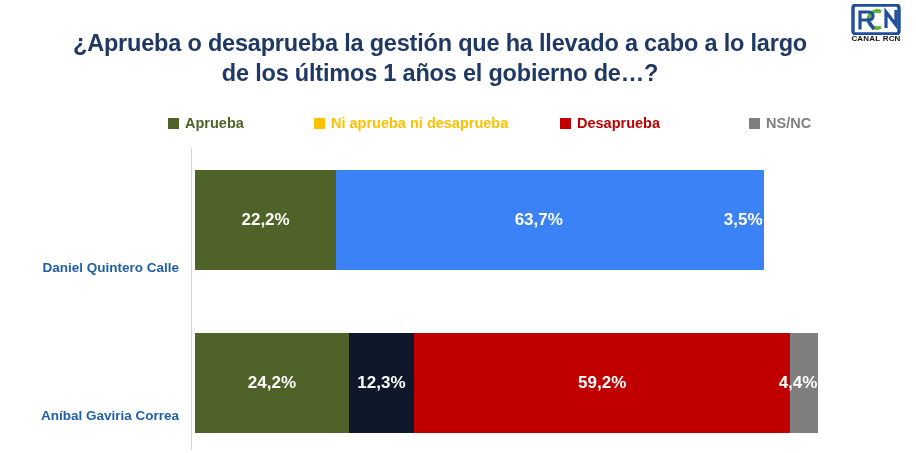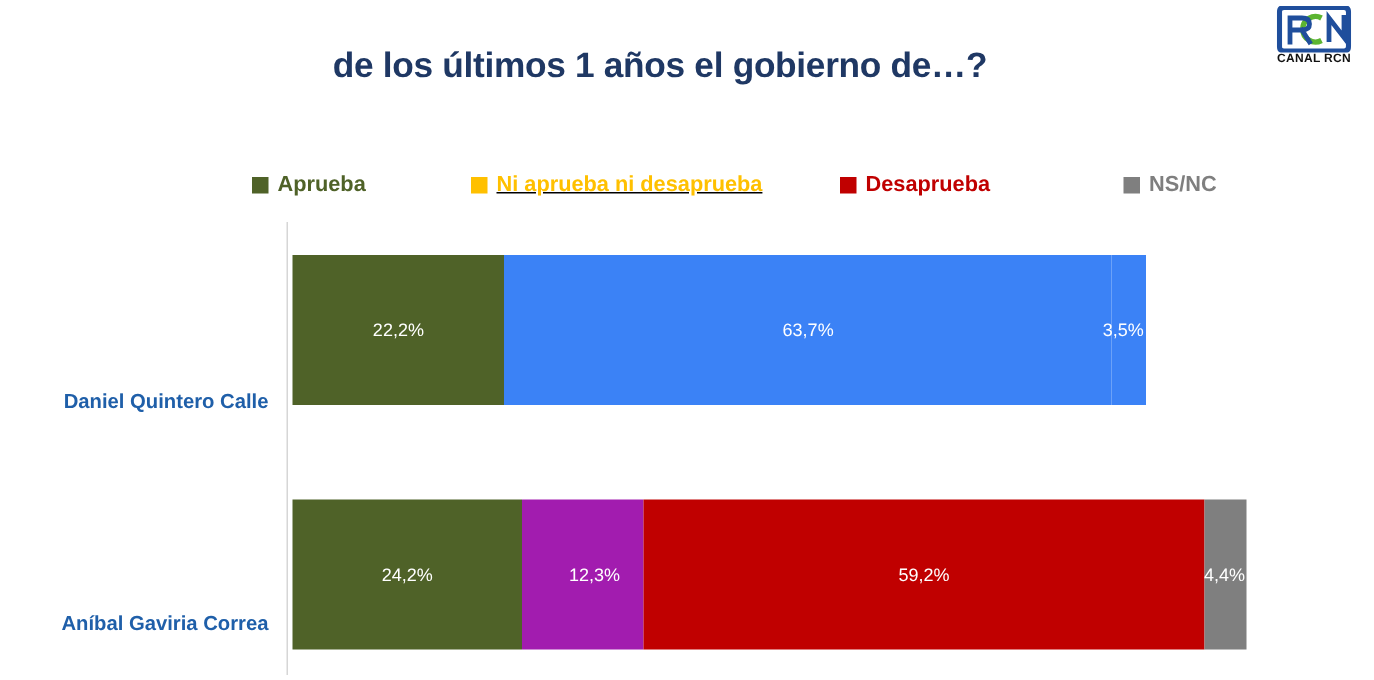--- a/index.html
+++ b/index.html
@@ -125,22 +125,22 @@
   .bar-row.r1 { top: 170px; margin-top: 15px; }
   .seg {
     height: 100%;
     position: relative;
     display: flex;
     align-items: center;
     justify-content: center;
   }
   .seg .val {
     color: #ffffff;
-    font-size: 12px;
-    font-weight: normal;
+    font-size: 17px;
+    font-weight: bold;
     white-space: nowrap;
     position: relative;
     z-index: 2;
   }
   .seg.tiny .val {
     position: absolute;
     right: 1px;
     transform: translateX(0);
   }
 
@@ -164,20 +164,21 @@
     width: 191px;
     height: 302px;
   }
 </style>
 </head>
 <body>
 
 <div id="header">
 
   <div id="title">
+    <span class="ln">¿Aprueba o desaprueba la gestión que ha llevado a cabo a lo largo</span>
     <span class="ln">de los últimos 1 años el gobierno de…?</span>
   </div>
 
   <div id="logo">
     <div class="mark">
       <svg viewBox="0 0 50 31" width="50" height="31" xmlns="http://www.w3.org/2000/svg">
         <path d="M2 4 Q2 1 5 1 L45 1 Q48 1 48 4 L48 27 Q48 30 45 30 L5 30 Q2 30 2 27 Z" fill="none" stroke="#1F4E9C" stroke-width="3.4"></path>
         <path d="M30 8 A8.5 8.5 0 1 0 30 23" fill="none" stroke="#5CB531" stroke-width="3.6"></path>
         <path d="M9 24 L9 8 L17 8 Q22 8 22 12 Q22 16 17 16 L9 16 M17 16 L22 24" fill="none" stroke="#1F4E9C" stroke-width="3.2" stroke-linecap="square"></path>
         <path d="M35 24 L35 8 L45 21 L45 6" fill="none" stroke="#1F4E9C" stroke-width="3.2"></path>
@@ -188,21 +189,21 @@
 
 </div>
 
 <div id="chart">
 
   <div id="legend">
       <div class="legend-item" style="left: 0px;">
         <span class="legend-swatch" style="background: rgb(79, 98, 40);"></span>
         <span class="legend-label" style="color: rgb(79, 98, 40);">Aprueba</span>
       </div>
-      <div class="legend-item" style="left: 146px; text-decoration: underline;">
+      <div class="legend-item" style="left: 146px;">
         <span class="legend-swatch" style="background: rgb(255, 192, 0);"></span>
         <span class="legend-label" style="color: rgb(255, 192, 0);">Ni aprueba ni desaprueba</span>
       </div>
       <div class="legend-item" style="left: 392px;">
         <span class="legend-swatch" style="background: rgb(192, 0, 0);"></span>
         <span class="legend-label" style="color: rgb(192, 0, 0);">Desaprueba</span>
       </div>
       <div class="legend-item" style="left: 570px; padding-left: 11px;">
         <span class="legend-swatch" style="background: rgb(127, 127, 127);"></span>
         <span class="legend-label" style="color: rgb(127, 127, 127);">NS/NC</span>
@@ -224,21 +225,21 @@
           <span class="val">63,7%</span>
         </div>
         <div class="seg tiny" style="width: 22.26px; background: #3b82f6;">
           <span class="val">3,5%</span>
         </div>
       </div>
       <div class="bar-row r1">
         <div class="seg" style="width: 153.912px; background: rgb(79, 98, 40);">
           <span class="val">24,2%</span>
         </div>
-        <div class="seg" style="width: 65px; background: #a21caf; padding-left: 16px;">
+        <div class="seg" style="width: 65px; background: #0f172a;">
           <span class="val">12,3%</span>
         </div>
         <div class="seg" style="width: 376.512px; background: rgb(192, 0, 0);">
           <span class="val">59,2%</span>
         </div>
         <div class="seg tiny" style="width: 27.984px; background: rgb(127, 127, 127);">
           <span class="val">4,4%</span>
         </div>
       </div>
     </div>

